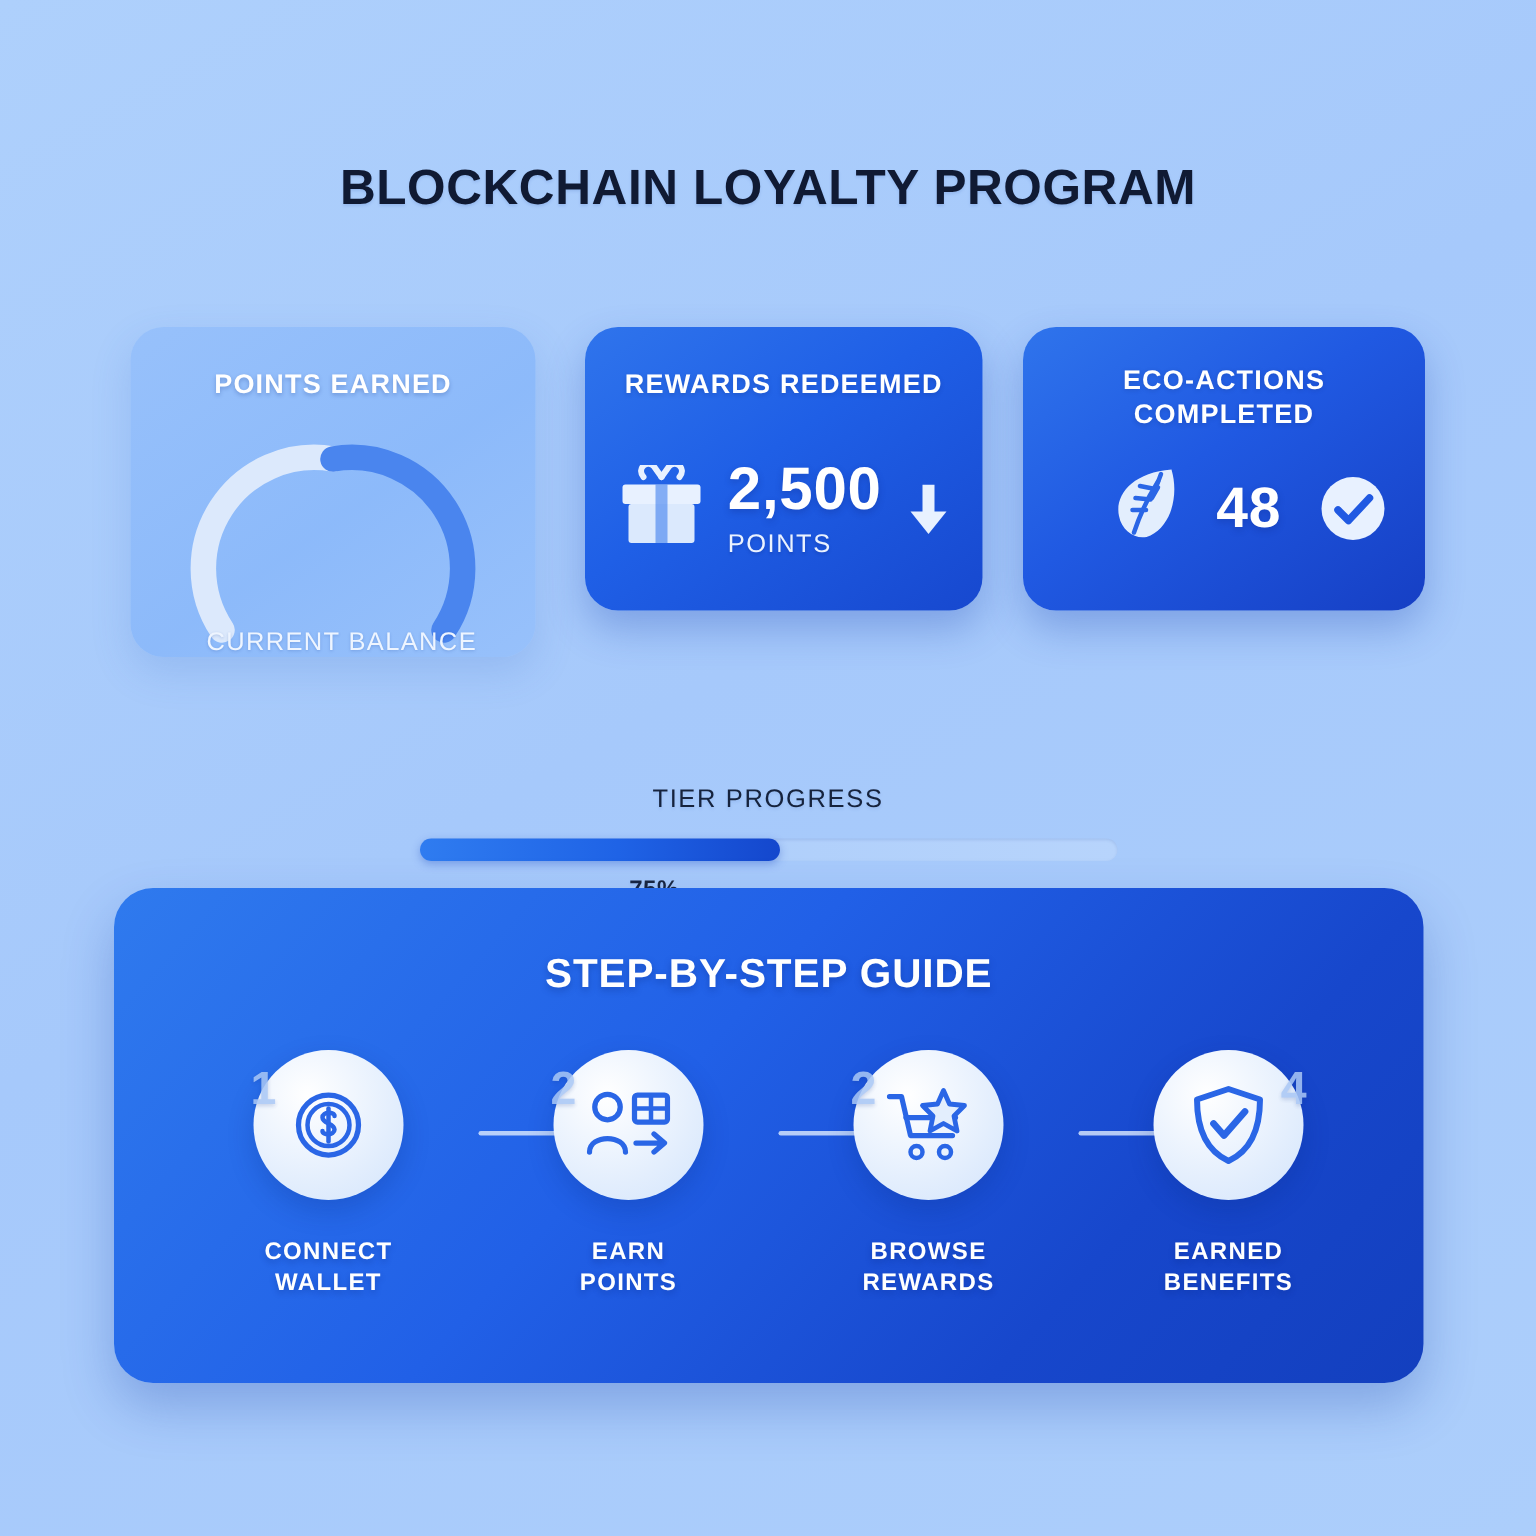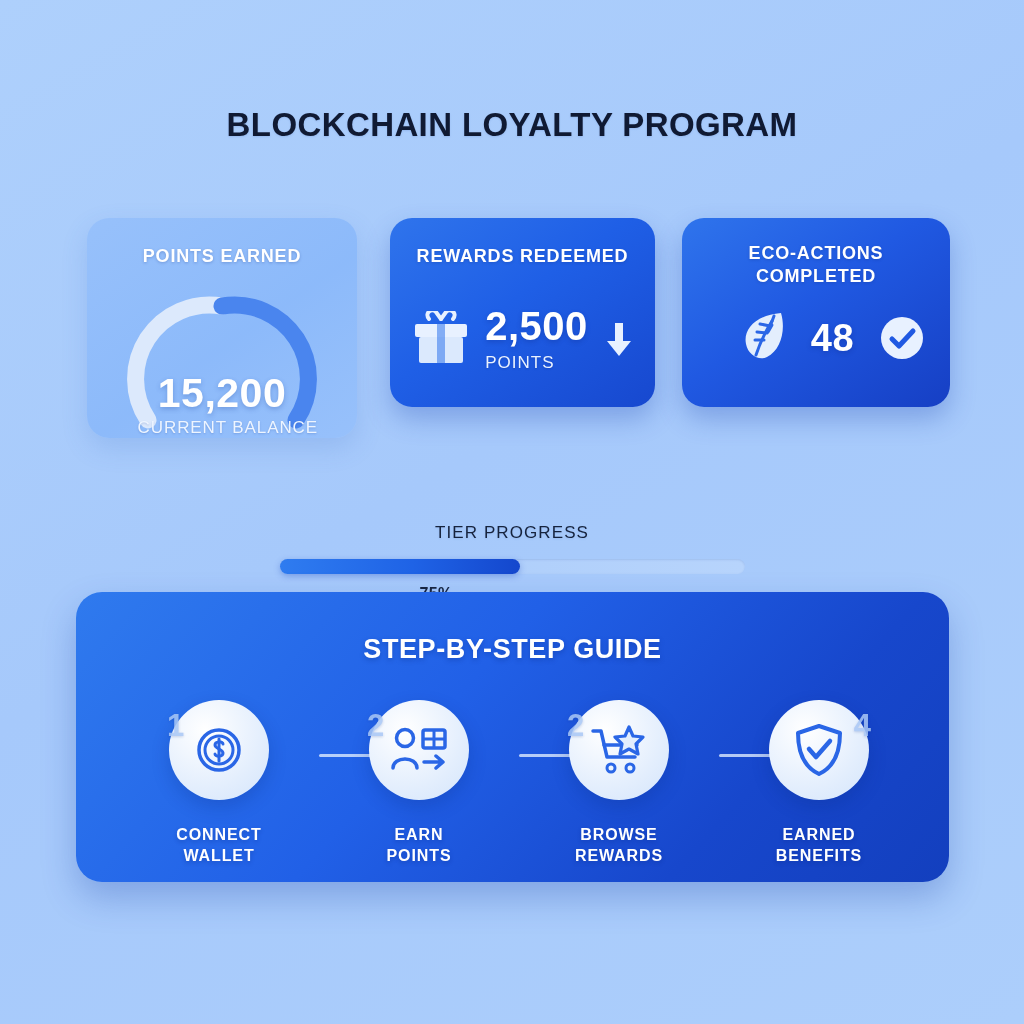--- a/index.html
+++ b/index.html
@@ -122,21 +122,21 @@
   .tier-pct {
     position:absolute; top:62px; left:0; width:872px;
     text-align:center; font-size:16px; font-weight:bold;
     color:#18253f; letter-spacing:0.3px;
     text-shadow:0 1px 2px rgba(80,120,200,.15);
   }
 
   
   .guide {
     position:absolute; left:76px; top:592px;
-    width:873px; height:290px; border-radius:26px;
+    width:873px; height:330px; border-radius:26px;
     background: linear-gradient(132deg, #2f7aee 0%, #2160e7 42%, #1747cc 75%, #133fbe 100%);
     box-shadow: 0 16px 34px rgba(25,65,170,.28);
     overflow:hidden;
   }
   .guide-title {
     position:absolute; top:42px; left:0; width:100%;
     text-align:center; color:#ffffff;
     font-size:27px; font-weight:bold; letter-spacing:0.6px;
     text-shadow:0 2px 5px rgba(10,40,130,.35);
   }
@@ -186,21 +186,20 @@
 <div class="cards">
 
   <div class="card card-1">
     <div class="card-title">POINTS EARNED</div>
 
     <div class="gauge">
       <svg width="192" height="150" viewBox="0 0 192 150">
         <path d="M22 140 A 74 74 0 0 1 96 26" fill="none" stroke="#dce9fc" stroke-width="17" stroke-linecap="round"></path>
         <path d="M96 26 A 74 74 0 0 1 170 140" fill="none" stroke="#4a85ee" stroke-width="17" stroke-linecap="round"></path>
       </svg>
-      <div class="gauge-value">15,200</div>
       <div class="gauge-sub">CURRENT BALANCE</div>
     </div>
   </div>
 
   <div class="card card-2">
     <div class="card-title">REWARDS REDEEMED</div>
     <div class="stat-row">
       <span class="stat-icon">
         <svg width="56" height="54" viewBox="0 0 56 54">
           <path d="M16 8 c-5 -6 3 -12 7 -7 l5 7" fill="none" stroke="#e8f1ff" stroke-width="4" stroke-linecap="round"></path>

